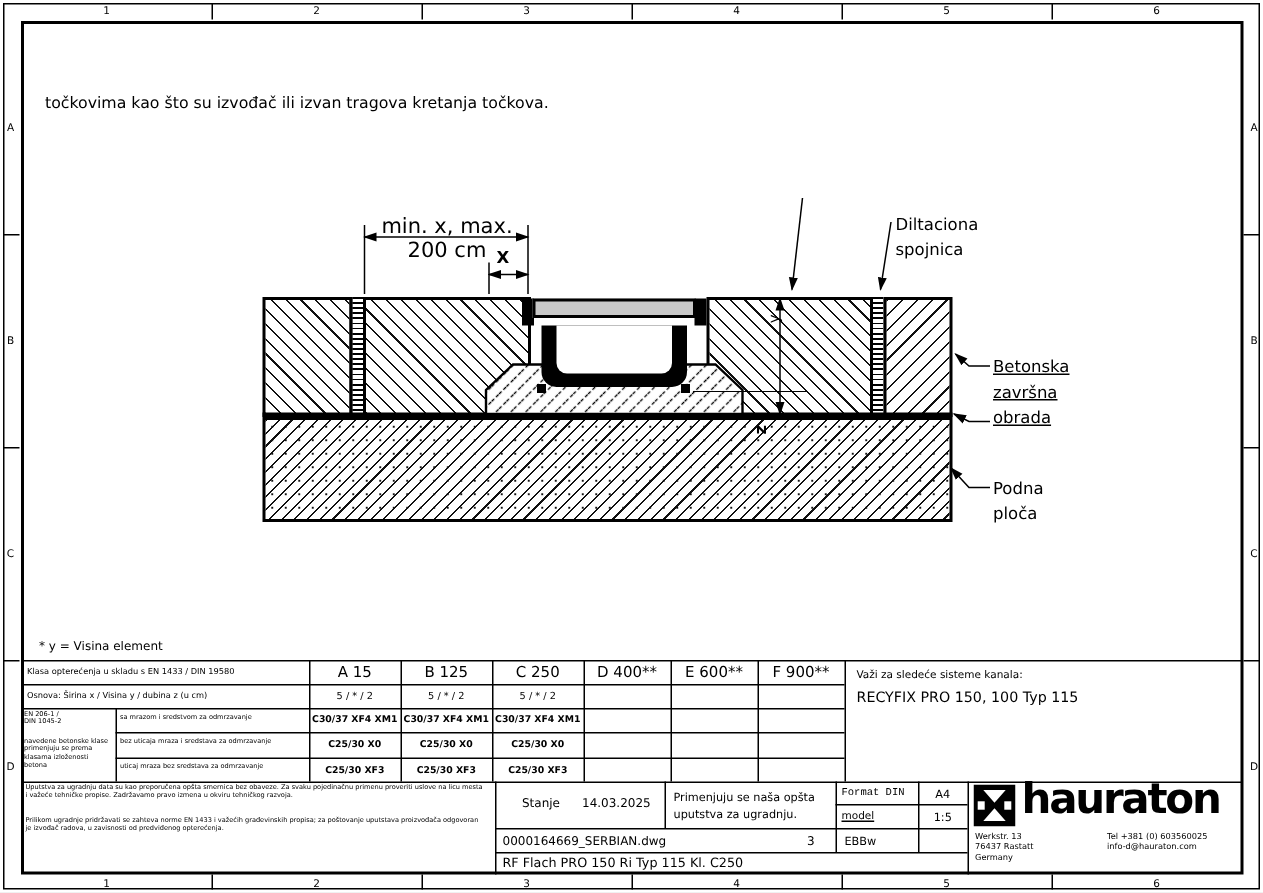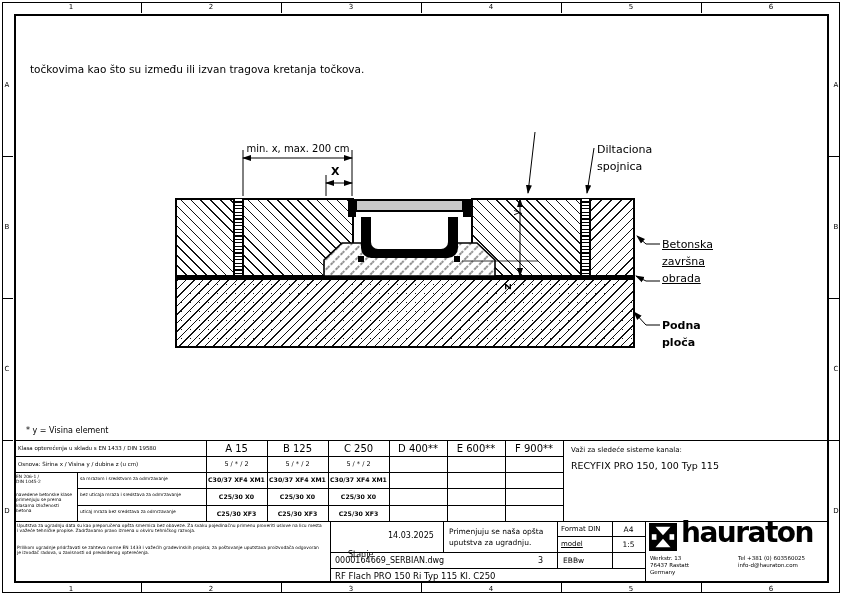--- a/index.html
+++ b/index.html
@@ -72,21 +72,21 @@
   <span class="rulnum" style="right:-4px;top:364px;">C</span>
   <span class="rulnum" style="right:-4px;top:506px;">D</span>
   <div class="htickl" style="top:156px;"></div>
   <div class="htickl" style="top:298px;"></div>
   <div class="htickl" style="top:440px;"></div>
   <div class="htickr" style="top:156px;"></div>
   <div class="htickr" style="top:298px;"></div>
   <div class="htickr" style="top:440px;"></div>
 
   <div class="abs" style="left:30px;top:62px;font-size:10.5px;line-height:15px;">
-    <div>točkovima kao što su između ili izvan tragova kretanja točkova.</div>
+    <div>točkovima kao što su izvođač ili izvan tragova kretanja točkova.</div>
   </div>
 
   <div class="blk hatch-a" style="left:175px;top:198px;width:60px;height:80px;"></div>
   <div class="joint" style="left:233px;top:198px;width:11px;height:80px;"></div>
   <div class="blk hatch-a" style="left:242px;top:198px;width:112px;height:80px;"></div>
   <div class="blk hatch-a" style="left:471px;top:198px;width:111px;height:80px;"></div>
   <div class="joint" style="left:580px;top:198px;width:11px;height:80px;"></div>
   <div class="blk hatch-b" style="left:589px;top:198px;width:46px;height:80px;"></div>
   <div class="blk hatch-slab" style="left:175px;top:278px;width:460px;height:70px;"></div>
   <div class="abs" style="left:175px;top:275px;width:460px;height:3px;background:#000;"></div>
@@ -125,35 +125,35 @@
     <rect x="454" y="256" width="6" height="6" fill="#000"></rect>
   </svg>
 
   <div class="abs" style="left:348px;top:199px;width:8px;height:18px;background:#000;z-index:4;"></div>
   <div class="abs" style="left:463px;top:199px;width:8px;height:18px;background:#000;z-index:4;"></div>
   <div class="abs" style="left:355px;top:199px;width:109px;height:13px;background:#c8c8c8;border:2px solid #000;box-sizing:border-box;z-index:4;"></div>
   <div class="abs" style="left:357px;top:212px;width:105px;height:6px;background:#fff;z-index:4;"></div>
   <div class="abs" style="left:361px;top:217px;width:97px;height:41px;background:#000;border-radius:0 0 10px 10px;z-index:5;"></div>
   <div class="abs" style="left:371px;top:217px;width:77px;height:32px;background:#fff;border-radius:0 0 7px 7px;z-index:6;"></div>
 
-  <div class="abs ctr" style="left:242px;top:143px;width:112px;font-size:10px;z-index:7;">min. x, max. 200 cm</div>
+  <div class="abs ctr" style="left:242px;top:143px;width:112px;font-size:14px;z-index:7;">min. x, max. 200 cm</div>
   <div class="abs" style="left:331px;top:165px;font-size:11px;font-weight:bold;z-index:7;">X</div>
   <div class="abs" style="left:514px;top:207px;font-size:10px;z-index:7;"><span class="rot">y</span></div>
   <div class="abs" style="left:504px;top:280px;font-size:11px;font-weight:bold;z-index:7;"><span class="rot">z</span></div>
 
   <div class="abs anno" style="left:597px;top:141px;z-index:7;">
     <div>Diltaciona</div>
     <div>spojnica</div>
   </div>
   <div class="abs anno" style="left:662px;top:236px;z-index:7;text-decoration:underline;">
     <div>Betonska</div>
     <div>završna</div>
     <div>obrada</div>
   </div>
-  <div class="abs anno" style="left:662px;top:317px;z-index:7;font-weight:bold;">
+  <div class="abs anno" style="left:662px;top:317px;z-index:7;">
     <div>Podna</div>
     <div>ploča</div>
   </div>
 
   <div class="abs" style="left:26px;top:426px;font-size:8px;">* y = Visina element</div>
 
   <div class="hl" style="left:14px;top:440px;width:814px;"></div>
   <div class="hl" style="left:14px;top:456px;width:549px;"></div>
   <div class="hl" style="left:14px;top:472px;width:549px;"></div>
   <div class="hl" style="left:77px;top:488px;width:486px;"></div>
@@ -208,29 +208,29 @@
   <div class="cell ctr val" style="left:206px;top:510px;width:61px;">C25/30 XF3</div>
   <div class="cell ctr val" style="left:267px;top:510px;width:61px;">C25/30 XF3</div>
   <div class="cell ctr val" style="left:328px;top:510px;width:61px;">C25/30 XF3</div>
 
   <div class="cell" style="left:571px;top:446px;font-size:7px;">Važi za sledeće sisteme kanala:</div>
   <div class="cell" style="left:571px;top:460px;font-size:9.5px;">RECYFIX PRO 150, 100 Typ 115</div>
 
   <div class="cell tiny" style="left:17px;top:523px;width:306px;">Uputstva za ugradnju data su kao preporučena opšta smernica bez obaveze. Za svaku pojedinačnu primenu proveriti uslove na licu mesta i važeće tehničke propise. Zadržavamo pravo izmena u okviru tehničkog razvoja.</div>
   <div class="cell tiny" style="left:17px;top:545px;width:306px;">Prilikom ugradnje pridržavati se zahteva norme EN 1433 i važećih građevinskih propisa; za poštovanje uputstava proizvođača odgovoran je izvođač radova, u zavisnosti od predviđenog opterećenja.</div>
 
-  <div class="cell" style="left:348px;top:550px;font-size:8px;">Stanje</div>
+  <div class="cell" style="left:348px;top:531px;font-size:8px;">Stanje</div>
   <div class="cell" style="left:388px;top:531px;font-size:8px;">14.03.2025</div>
 
   <div class="cell" style="left:449px;top:526px;font-size:7.5px;line-height:11px;">
     <div>Primenjuju se naša opšta</div>
     <div>uputstva za ugradnju.</div>
   </div>
 
-  <div class="cell" style="left:561px;top:525px;font-size:7px;">Format DIN</div>
+  <div class="cell" style="left:561px;top:525px;font-size:7px;font-family:Liberation Mono, monospace;">Format DIN</div>
   <div class="cell ctr" style="left:612px;top:525px;width:33px;font-size:7.5px;">A4</div>
   <div class="cell" style="left:561px;top:540px;font-size:7px;text-decoration:underline;">model</div>
   <div class="cell ctr" style="left:612px;top:540px;width:33px;font-size:7.5px;">1:5</div>
   <div class="cell" style="left:563px;top:556px;font-size:7.5px;">EBBw</div>
 
   <div class="cell" style="left:335px;top:556px;font-size:8px;">0000164669_SERBIAN.dwg</div>
   <div class="cell" style="left:538px;top:556px;font-size:8px;">3</div>
   <div class="cell" style="left:335px;top:571px;font-size:8.5px;">RF Flach PRO 150 Ri Typ 115 Kl. C250</div>
 
   <svg class="abs" style="left:649px;top:523px;" width="28" height="28" viewBox="0 0 30 30">

